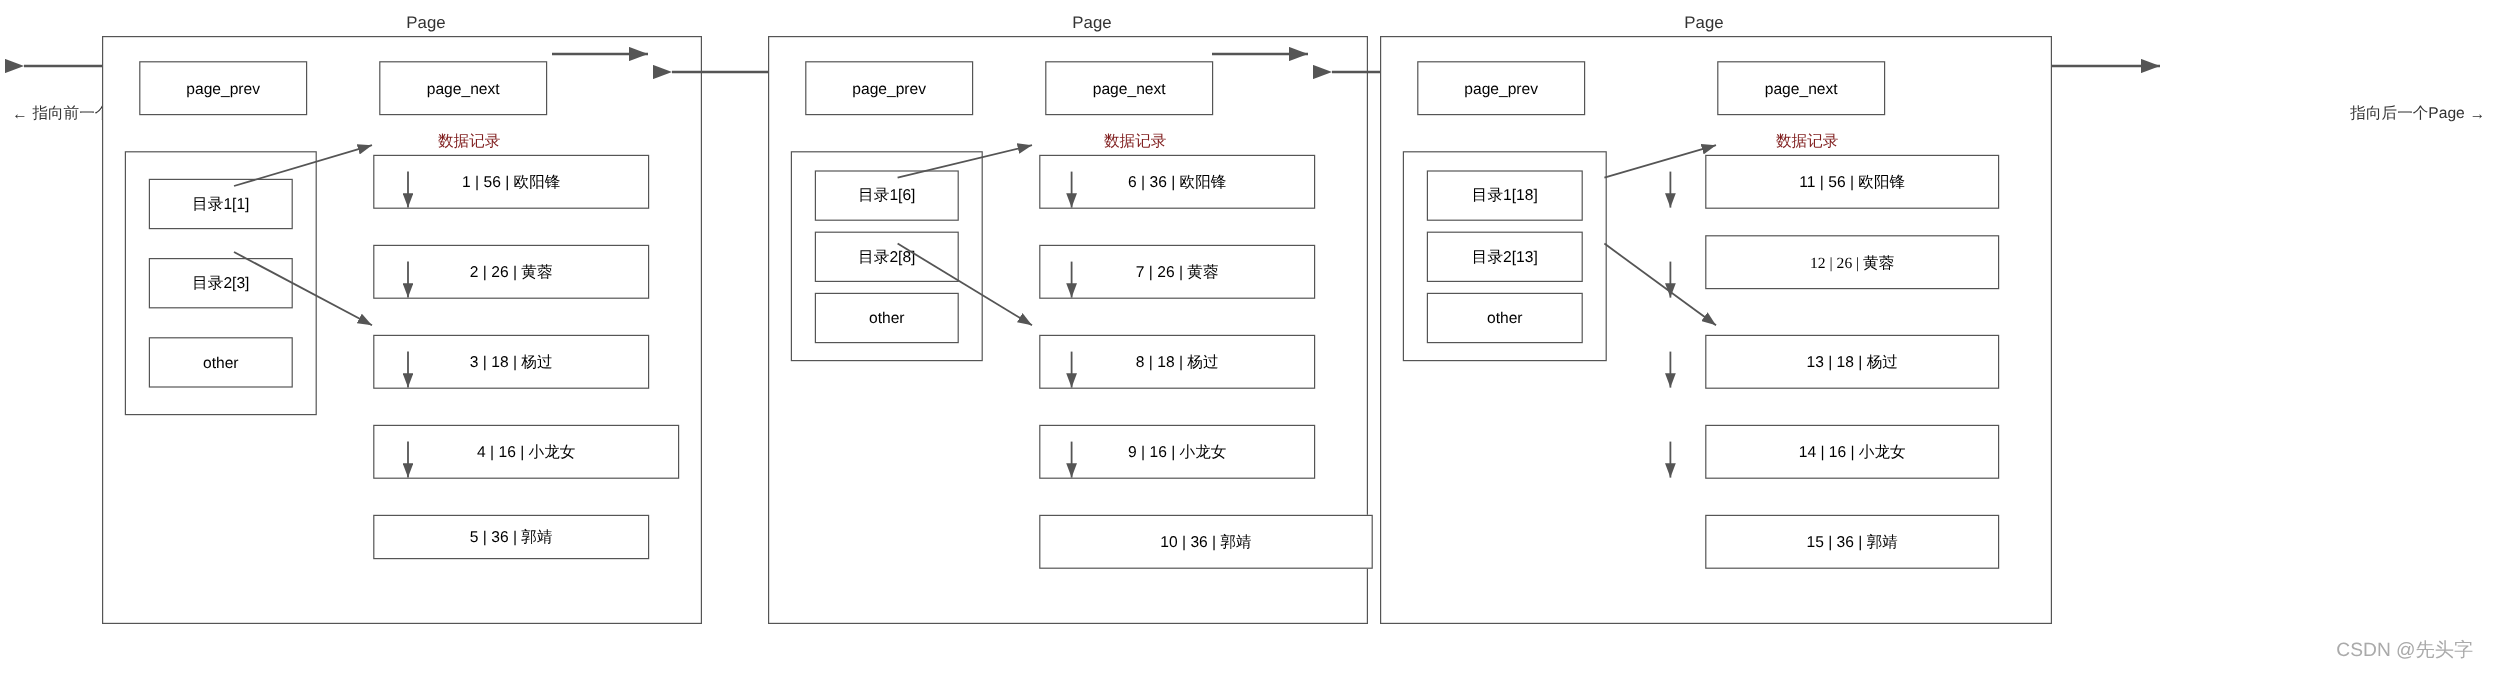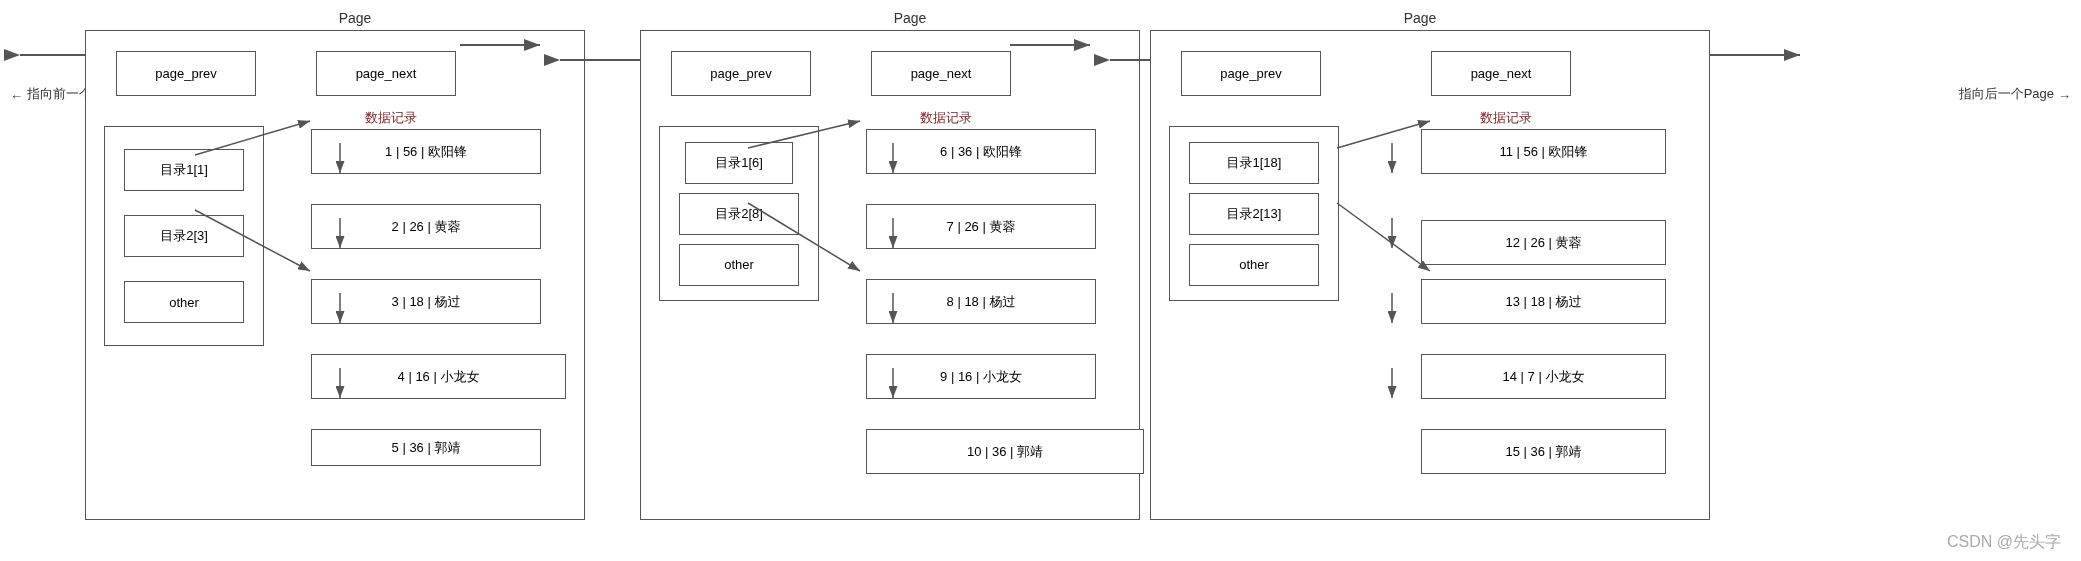--- a/index.html
+++ b/index.html
@@ -147,21 +147,21 @@
     <div class="inner-box" style="left:30px; top:20px; width:140px; height:45px;">
       <span>page_prev</span>
     </div>
     <div class="inner-box" style="left:230px; top:20px; width:140px; height:45px;">
       <span>page_next</span>
     </div>
 
     <div class="section-label" style="left:235px; top:78px; width:140px;">数据记录</div>
 
     <div class="inner-box" style="left:18px; top:95px; width:160px; height:175px; flex-direction:column; justify-content:space-around; padding:10px;">
-      <div class="inner-box" style="position:relative; width:108px; height:42px;">
+      <div class="inner-box" style="position:relative; width:120px; height:42px;">
         <span>目录1[6]</span>
       </div>
       <div class="inner-box" style="position:relative; width:120px; height:42px;">
         <span>目录2[8]</span>
       </div>
       <div class="inner-box" style="position:relative; width:120px; height:42px;">
         <span>other</span>
       </div>
     </div>
 
@@ -203,28 +203,28 @@
         <span>目录2[13]</span>
       </div>
       <div class="inner-box" style="position:relative; width:130px; height:42px;">
         <span>other</span>
       </div>
     </div>
 
     <div class="inner-box" style="left:270px; top:98px; width:245px; height:45px;">
       <span>11 | 56 | 欧阳锋</span>
     </div>
-    <div class="inner-box" style="left:270px; top:189px; width:245px; height:45px;">
+    <div class="inner-box" style="left:270px; top:165px; width:245px; height:45px;font-family:Liberation Serif, serif;">
       <span>12 | 26 | 黄蓉</span>
     </div>
     <div class="inner-box" style="left:270px; top:248px; width:245px; height:45px;">
       <span>13 | 18 | 杨过</span>
     </div>
     <div class="inner-box" style="left:270px; top:323px; width:245px; height:45px;">
-      <span>14 | 7 | 小龙女</span>
+      <span>14 | 16 | 小龙女</span>
     </div>
     <div class="inner-box" style="left:270px; top:398px; width:245px; height:45px;">
       <span>15 | 36 | 郭靖</span>
     </div>
   </div>
 
   <svg class="arrows-svg" xmlns="http://www.w3.org/2000/svg">
     <defs>
       <marker id="arrowhead" markerWidth="8" markerHeight="6" refX="8" refY="3" orient="auto">
         <polygon points="0 0, 8 3, 0 6" fill="#555"></polygon>

